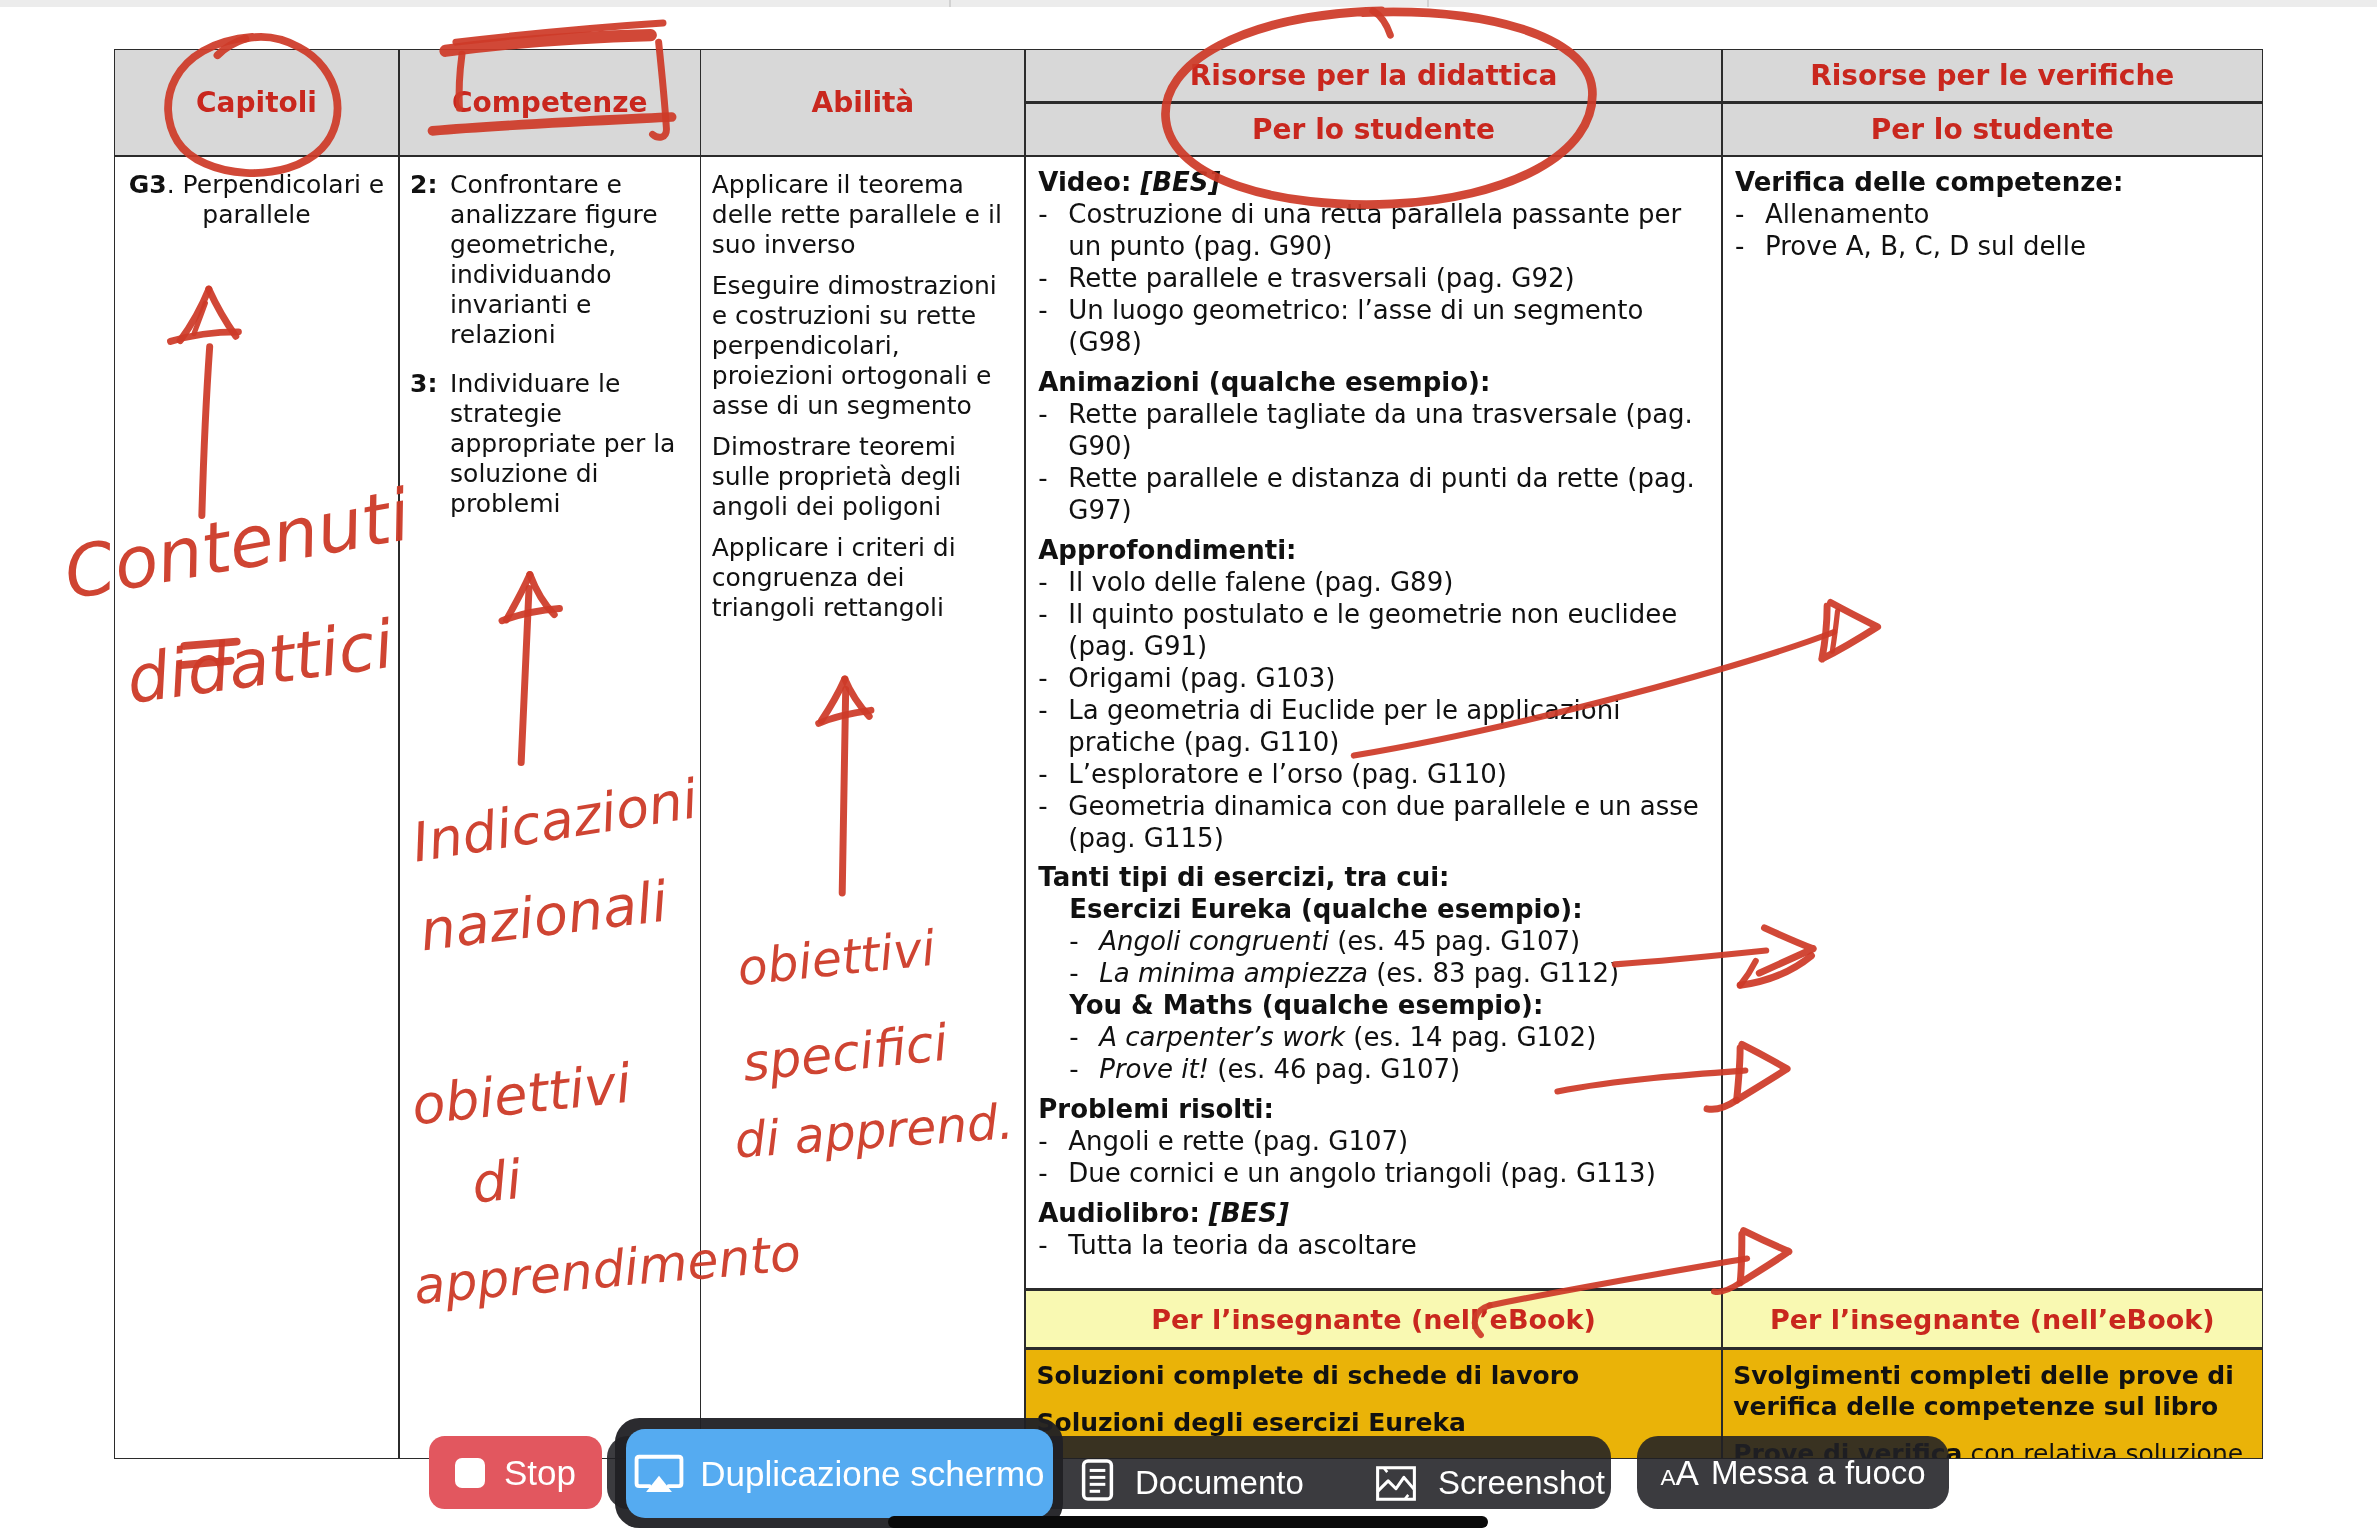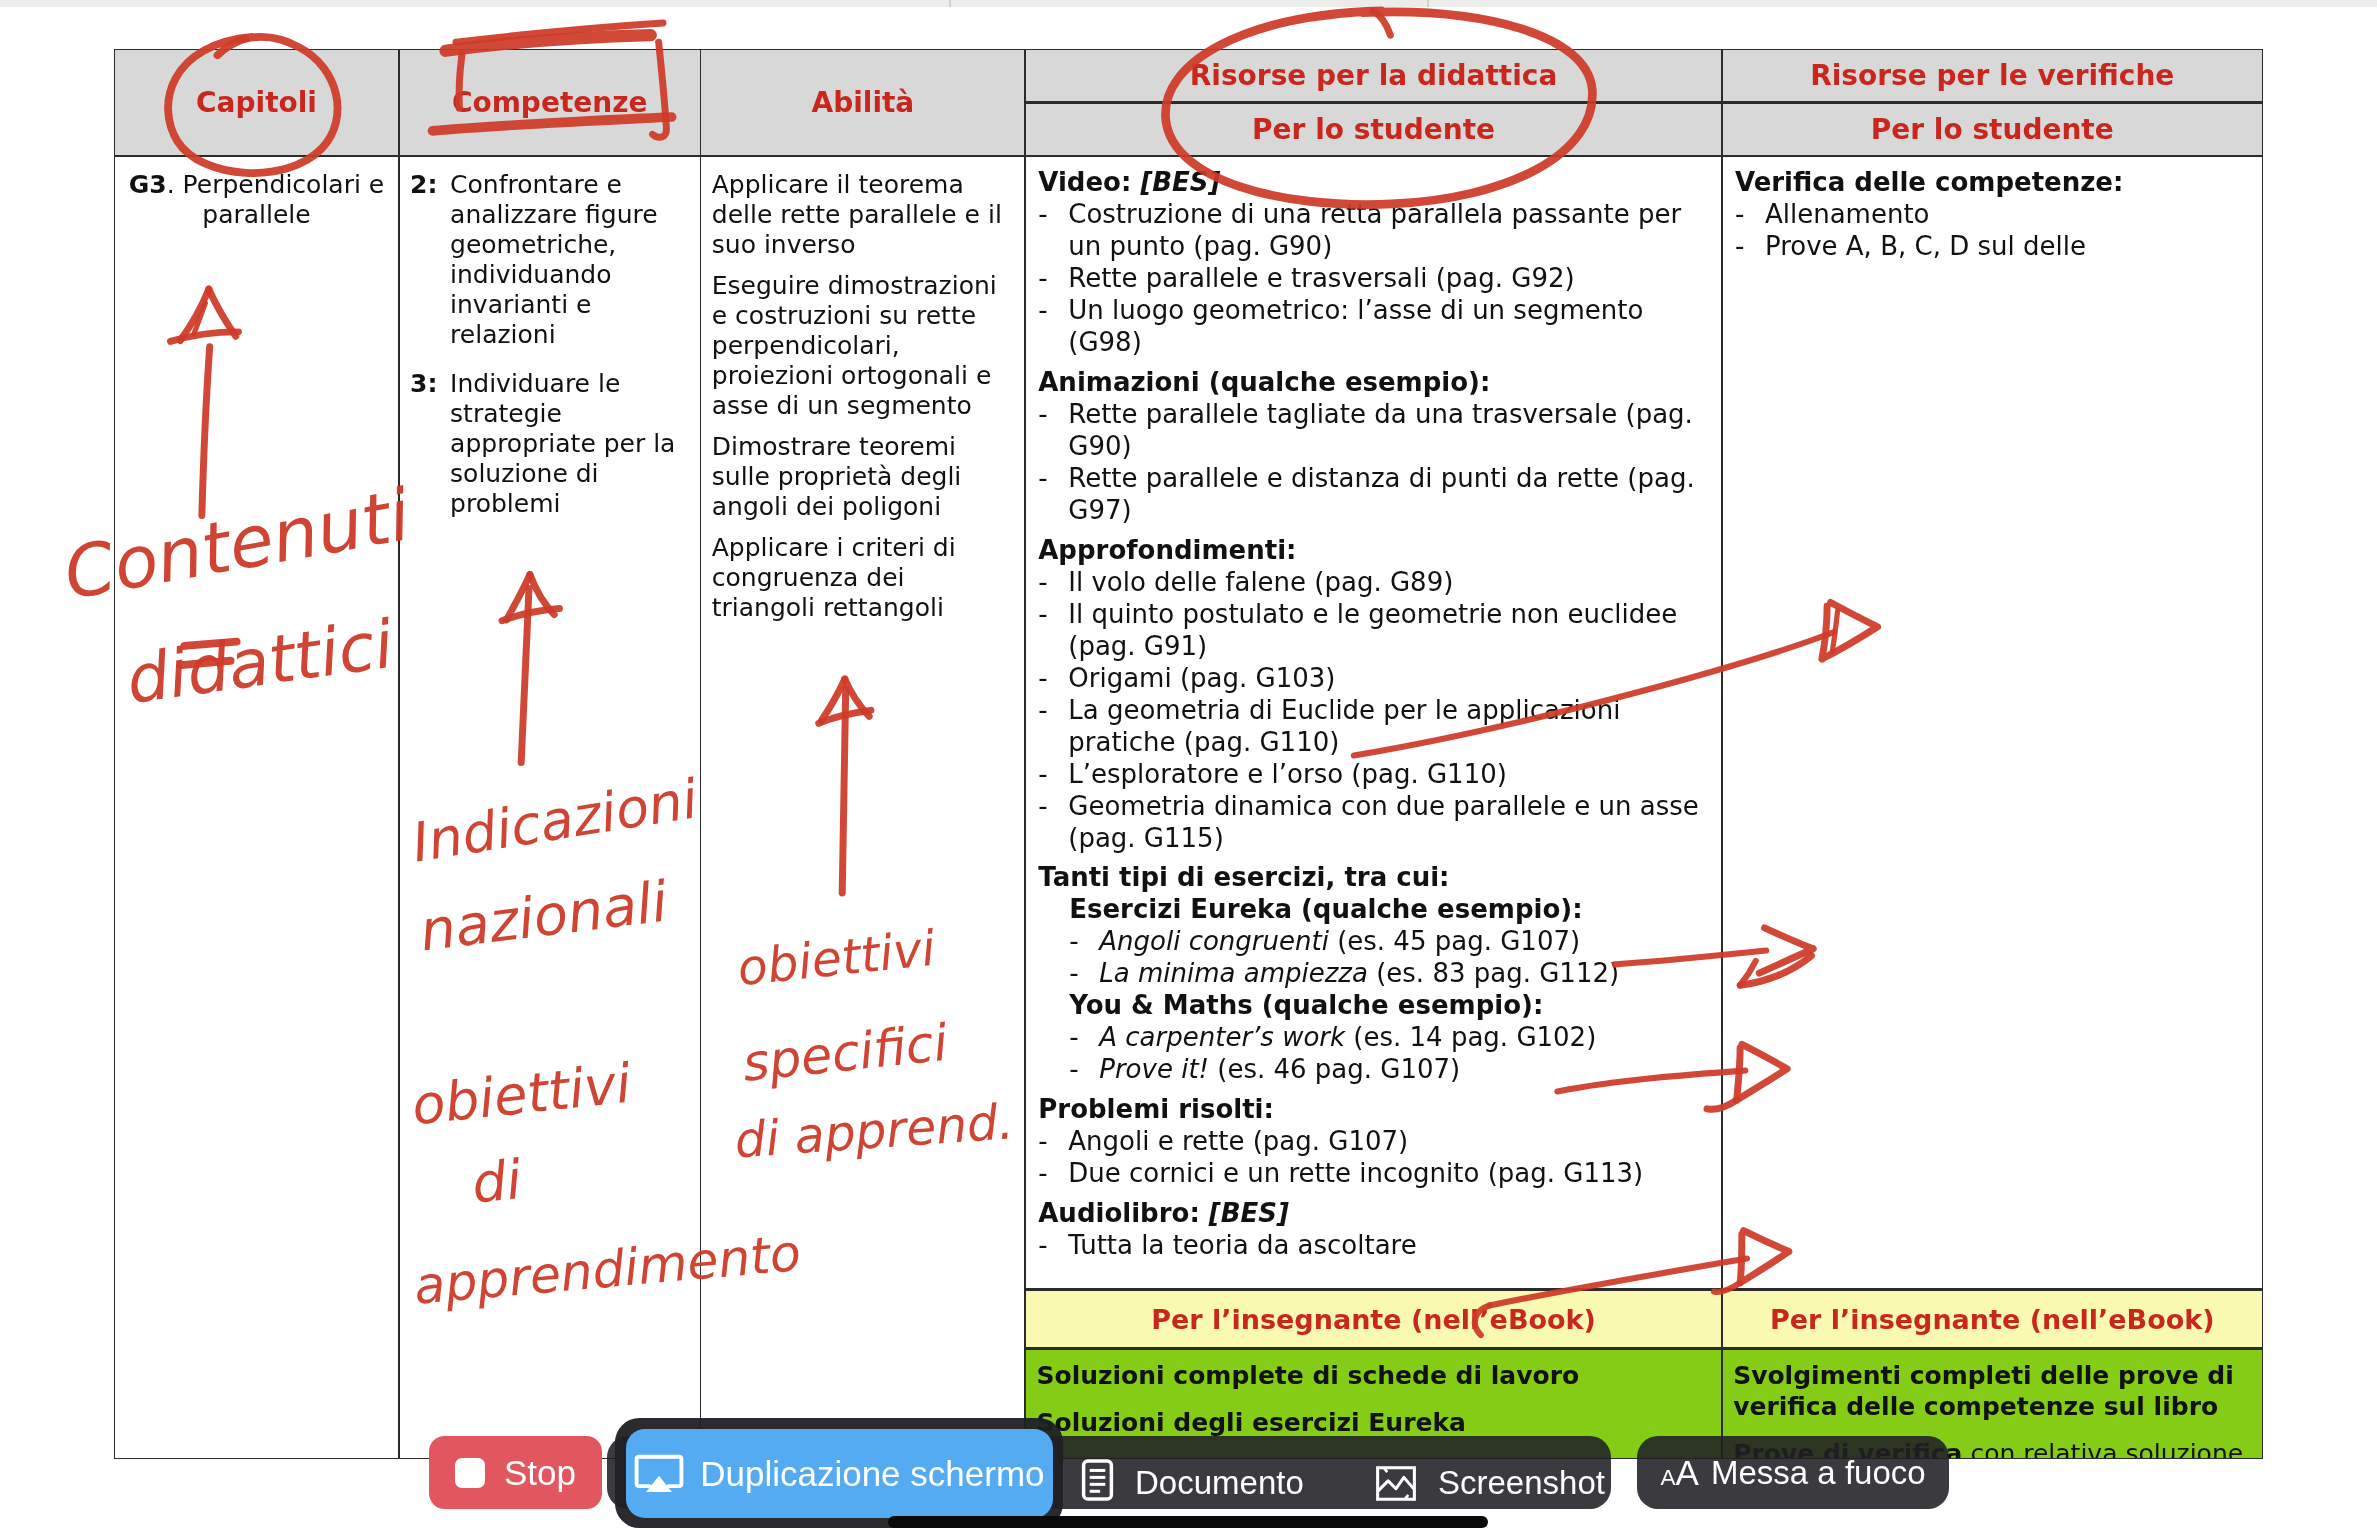--- a/index.html
+++ b/index.html
@@ -35,21 +35,21 @@
   .numitem .num{font-weight:bold;width:40px;flex:none;}
   .para{margin:0 0 11.3px 0;}
   .h{font-weight:bold;margin:0;}
   .mt{margin-top:7.8px;}
   .li{display:flex;}
   .li::before{content:"-";width:30px;flex:none;}
   .ind{margin-left:31px;}
   .bes{font-weight:bold;font-style:italic;}
   .yh{background:#f9f9b2;color:#c9271e;font-weight:bold;font-size:27px;
       display:flex;align-items:center;justify-content:center;border-bottom:1.7px solid #2b2b2b;}
-  .yb{background:#84cc16;font-size:25px;line-height:31px;font-weight:bold;padding:10.4px 10.4px;}
+  .yb{background:#eab308;font-size:25px;line-height:31px;font-weight:bold;padding:10.4px 10.4px;}
   .yb .gap{margin-top:15.7px;}
   .normal{font-weight:normal;}
 
   
   .ink{position:absolute;left:0;top:0;z-index:2;pointer-events:none;}
   .ink path{fill:none;stroke:#cd3a28;stroke-linecap:round;stroke-linejoin:round;opacity:.93;}
   .ink text{fill:#cd3a28;font-family:"DejaVu Sans",sans-serif;font-style:italic;opacity:.95;}
 
   
   .toolbar-layer{position:absolute;left:0;top:0;width:2377px;height:1539px;z-index:3;pointer-events:none;}
@@ -184,21 +184,21 @@
       </div>
     <div class="li ind">
         <span><i>Prove it!</i><span> (es. 46 pag. G107)</span></span>
       </div>
 
     <p class="h mt">Problemi risolti:</p>
     <div class="li">
         <span>Angoli e rette (pag. G107)</span>
       </div>
     <div class="li">
-        <span>Due cornici e un rette incognito (pag. G113)</span>
+        <span>Due cornici e un angolo triangoli (pag. G113)</span>
       </div>
 
     <p class="h mt"><span>Audiolibro:</span> <span class="bes">[BES]</span></p>
     <div class="li">
         <span>Tutta la teoria da ascoltare</span>
       </div>
   </div>
 
   <div class="cell bdy45 c5 r3">
     <p class="h">Verifica delle competenze:</p>

